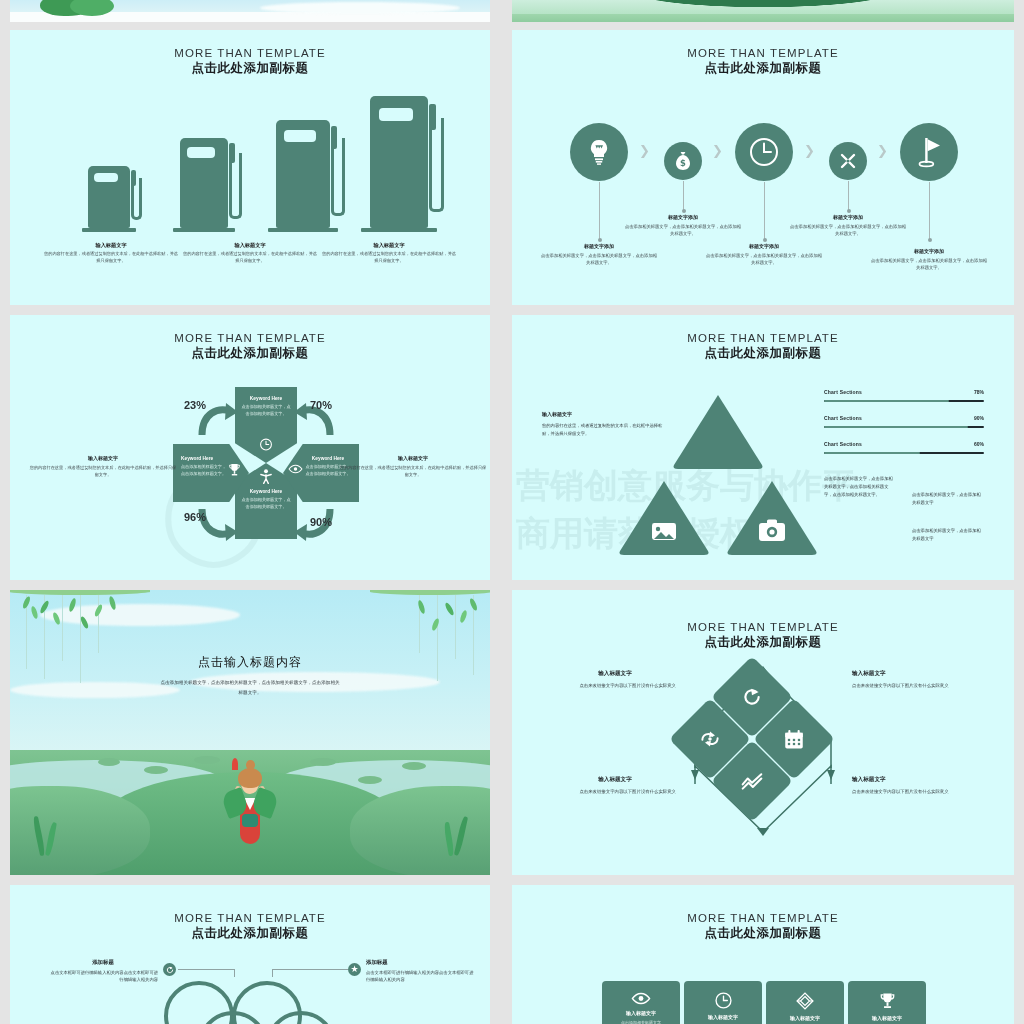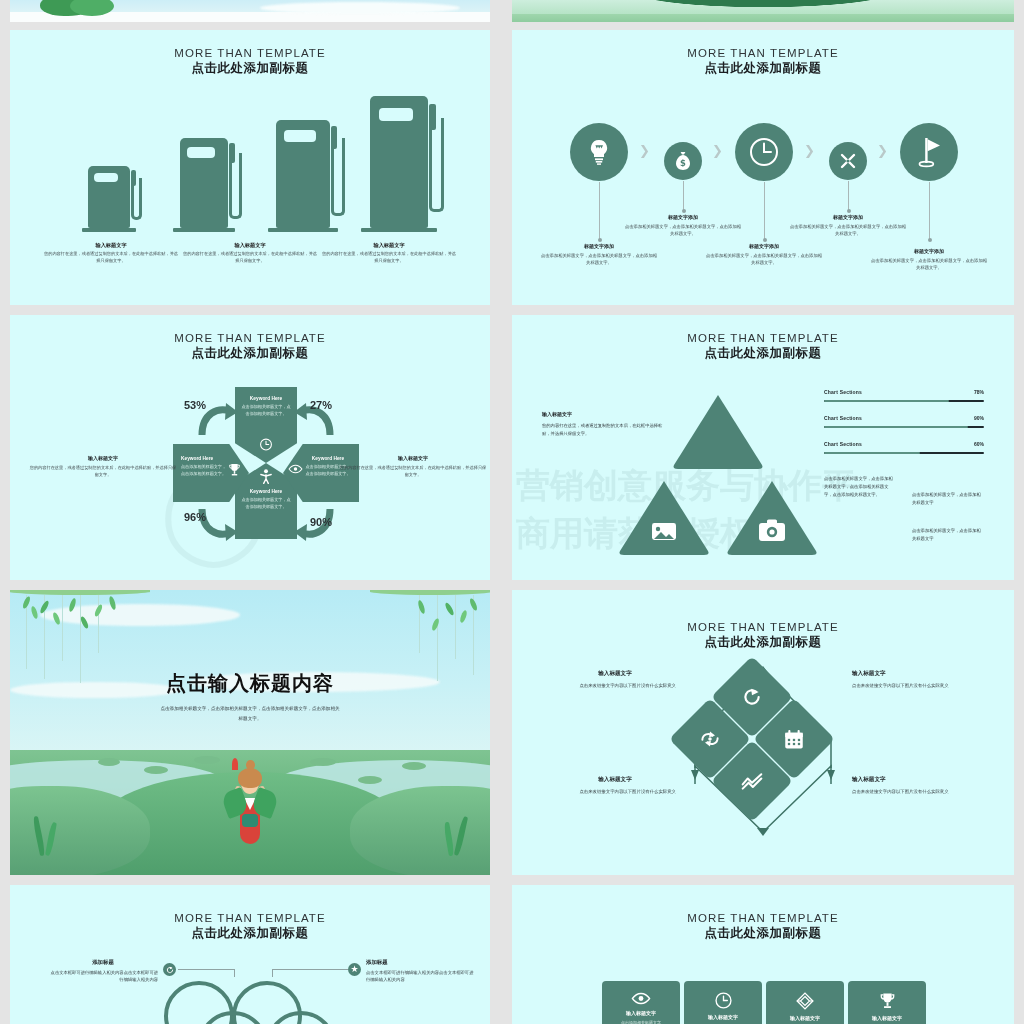--- a/index.html
+++ b/index.html
@@ -83,21 +83,21 @@
   .ground { position:absolute; left:0; right:0; bottom:0; height:44%;
     background: linear-gradient(#7fc492 0%, #5fae78 55%, #4f9e6c 100%); }
   .hill { position:absolute; background:#63b47f; border-radius:50% 50% 40% 40%; }
   .water { position:absolute; background:#a8e3e4; border-radius:50%; opacity:.85;}
   .stone { position:absolute; background:#78bd8c; border-radius:50%; }
   .grassblade { position:absolute; background:#3f9a5d; border-radius:50% 2px 50% 2px; }
   .girl { position:absolute; }
   .part-ttl { position:absolute; left:0; right:0; text-align:center; }
   .part-ttl .p1 { font-size:21px; font-weight:800; color:#111; letter-spacing:2px;
     font-family:"DejaVu Sans", sans-serif; }
-  .part-ttl .p2 { font-size:20px; font-weight:700; color:#111; margin-top:22px;
+  .part-ttl .p2 { font-size:12px; font-weight:400; color:#111; margin-top:6px;
     letter-spacing:1px; }
   .part-ttl .p3 { font-size:4.6px; color:#2c3337; margin-top:7px; line-height:2.1;}
   
   .dia { position:absolute; background:#4e8376; border-radius:6px;
     transform: rotate(45deg); display:flex; align-items:center;
     justify-content:center; }
   .dia > .ic { transform: rotate(-45deg); }
   .dtxt { position:absolute; }
   .dtxt .h { font-size:5.6px; font-weight:700; color:#1d2124; margin-bottom:4px;}
   .dtxt .b { font-size:4.4px; color:#333b3f; line-height:1.75; }
@@ -352,22 +352,22 @@
     </svg>
     <svg style="position:absolute;left:186px;top:190px;" width="42" height="38" viewBox="0 0 42 38">
       <path d="M6 4 C 6 26, 22 32, 34 28" stroke="#4e8376" stroke-width="7" fill="none"></path>
       <polygon points="30,36 42,27 29,19" fill="#4e8376"></polygon>
     </svg>
     <svg style="position:absolute;left:284px;top:190px;" width="42" height="38" viewBox="0 0 42 38">
       <path d="M8 28 C 20 32, 36 26, 36 4" stroke="#4e8376" stroke-width="7" fill="none"></path>
       <polygon points="12,36 0,27 13,19" fill="#4e8376"></polygon>
     </svg>
 
-    <div class="pct" style="left:174px;top:84px;">53%</div>
-    <div class="pct" style="left:300px;top:84px;">27%</div>
+    <div class="pct" style="left:174px;top:84px;">23%</div>
+    <div class="pct" style="left:300px;top:84px;">70%</div>
     <div class="pct" style="left:174px;top:196px;">96%</div>
     <div class="pct" style="left:300px;top:201px;">90%</div>
 
     <div class="sidetxt" style="left:18px;top:140px;width:150px;">
       <div class="h">输入标题文字</div>
       <div class="b">您的内容打在这里，或者通过复制您的文本后，在此框中选择粘贴，并选择只保留文字。</div>
     </div>
     <div class="sidetxt" style="left:328px;top:140px;width:150px;">
       <div class="h">输入标题文字</div>
       <div class="b">您的内容打在这里，或者通过复制您的文本后，在此框中选择粘贴，并选择只保留文字。</div>

